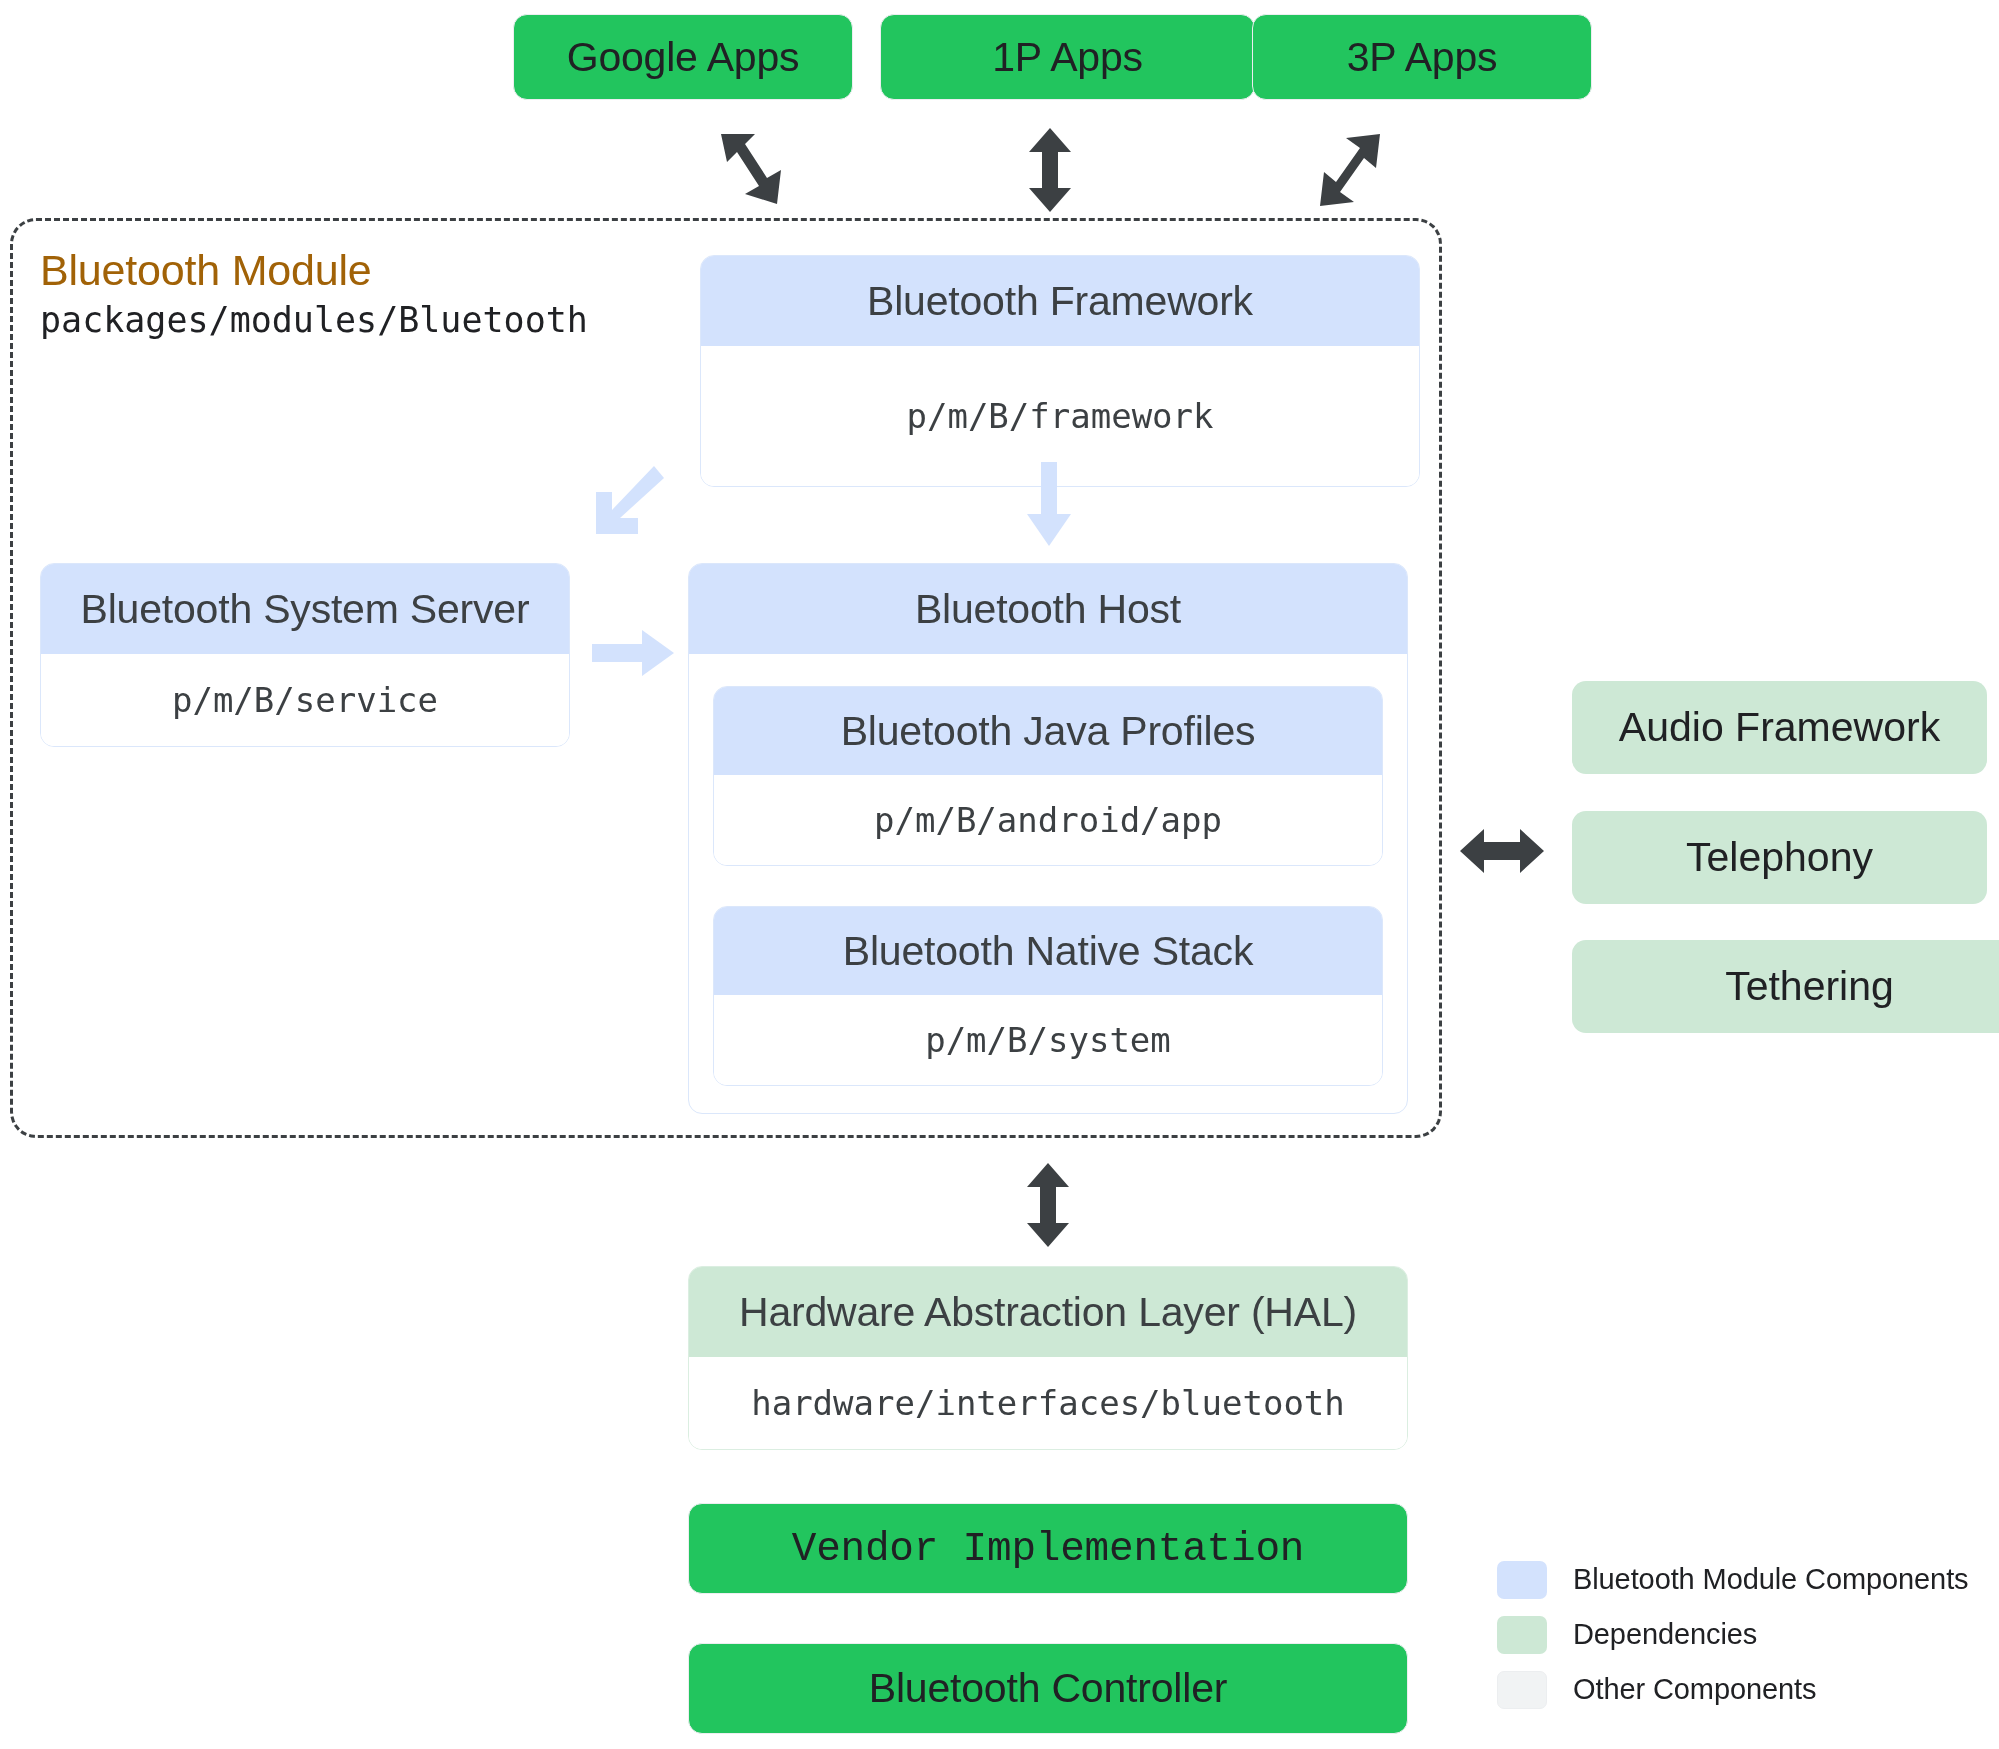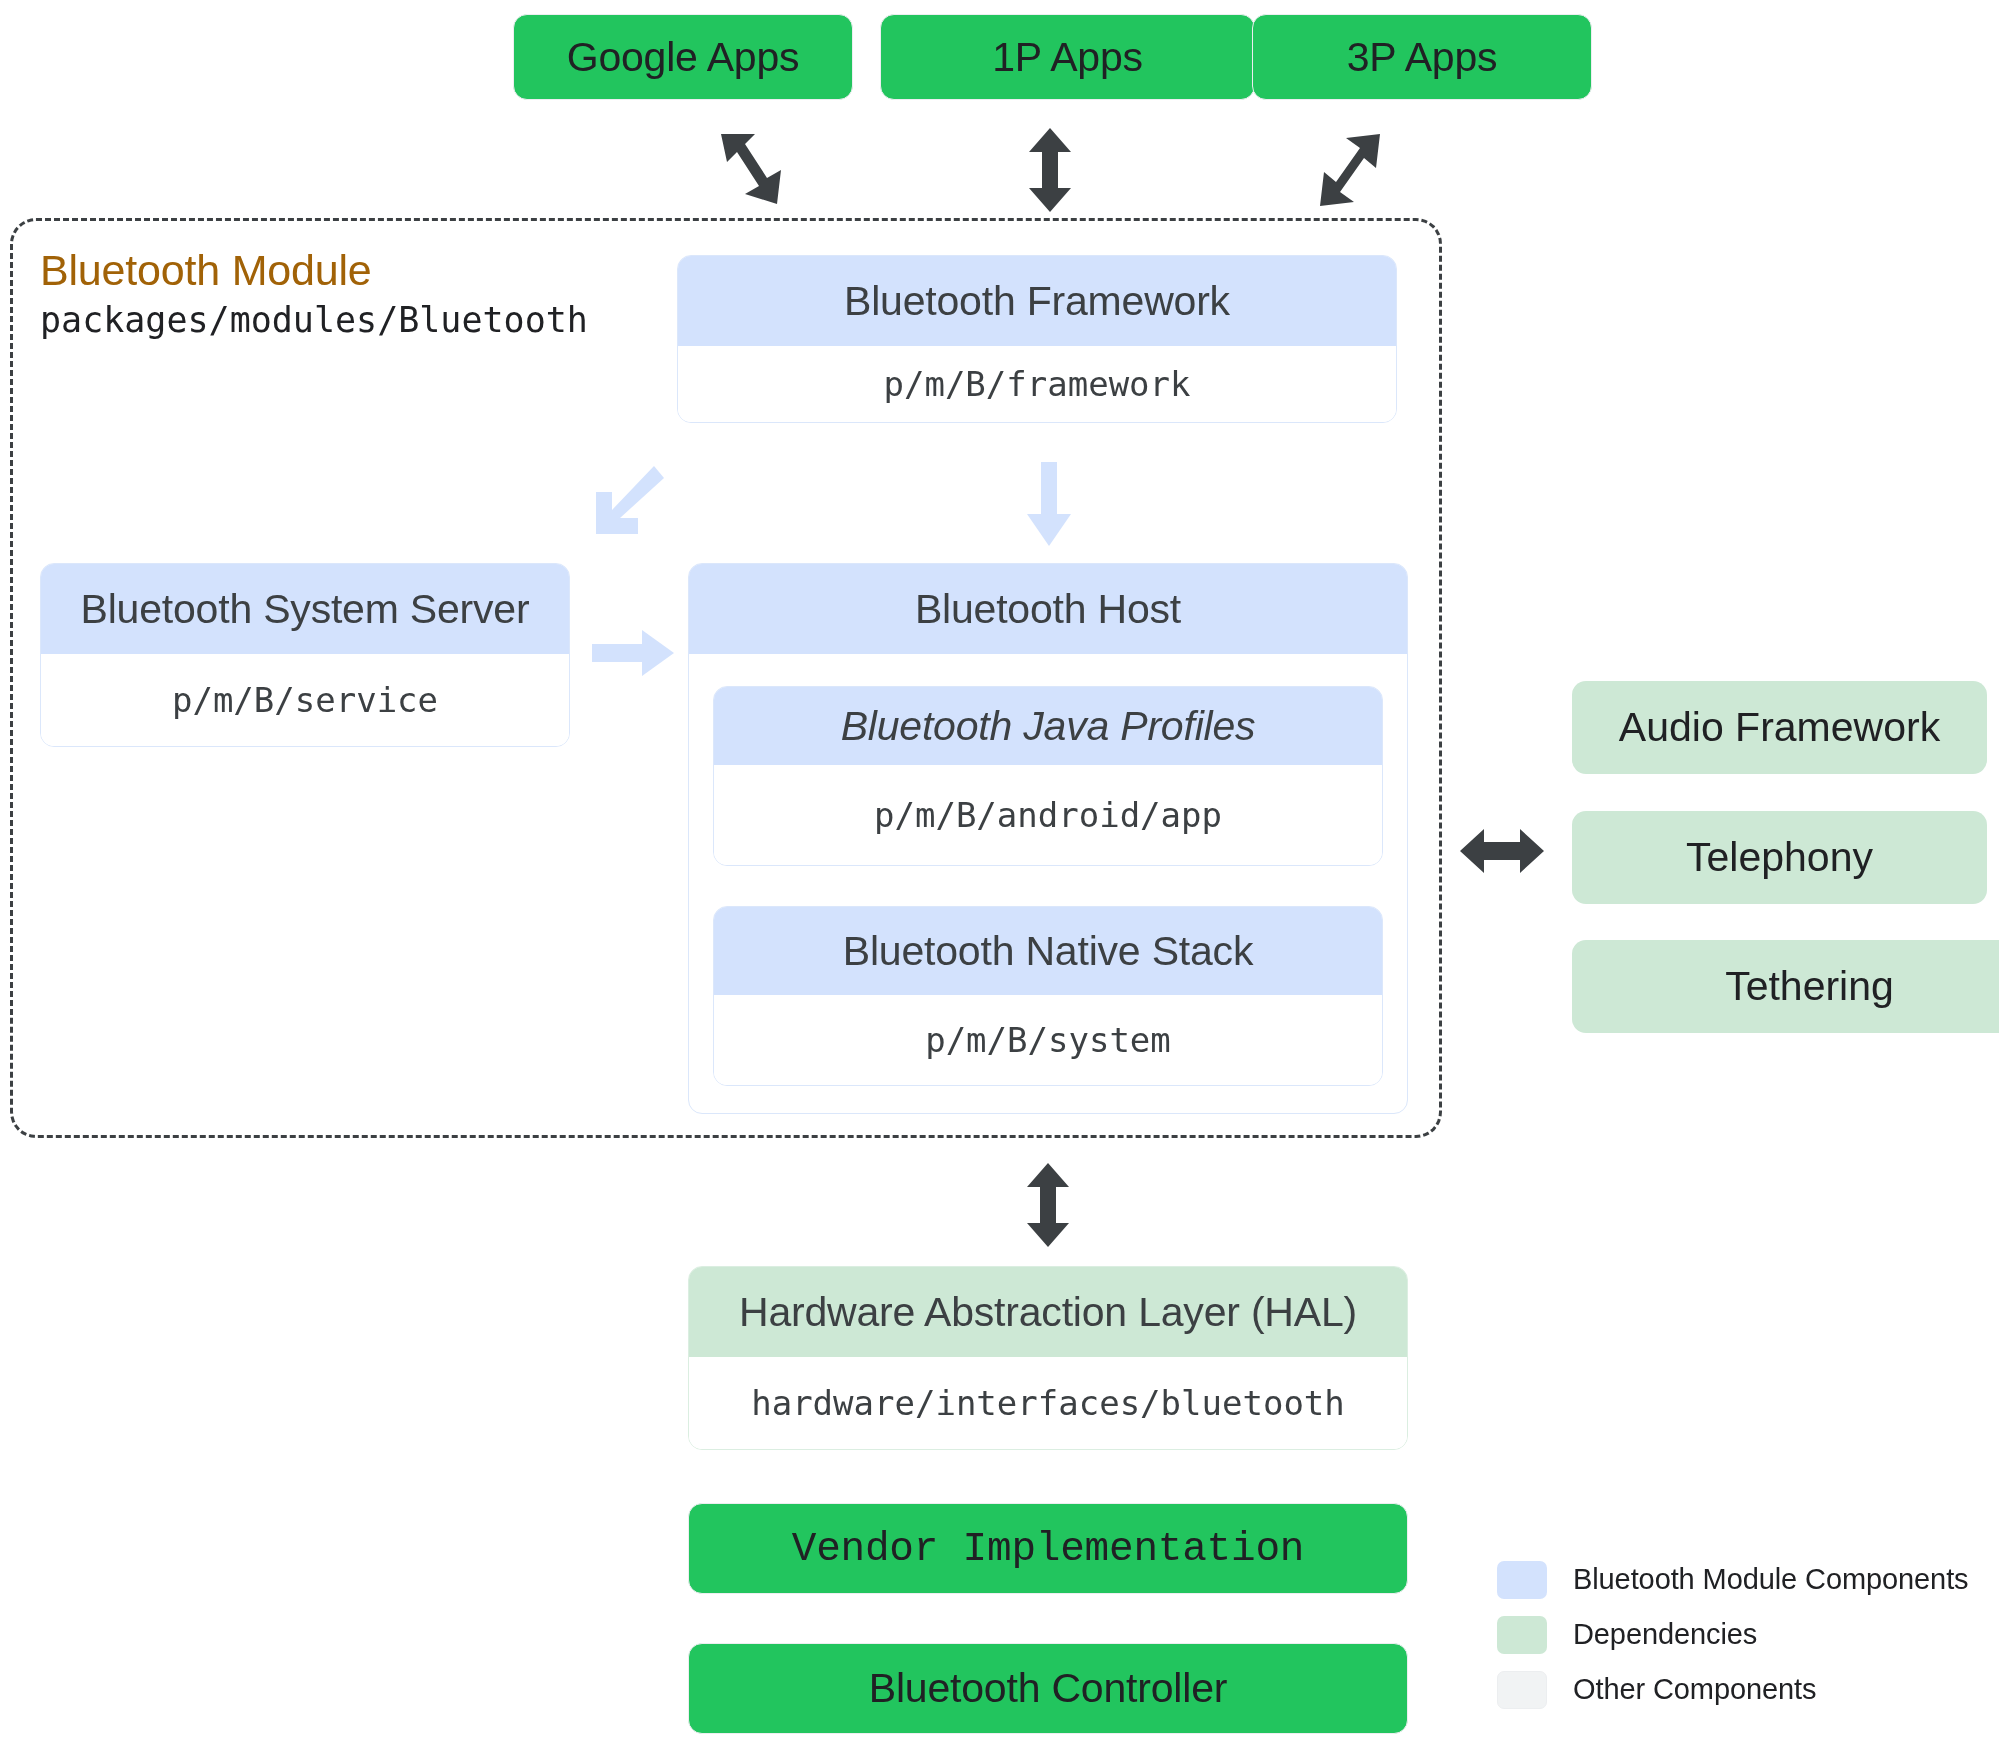--- a/index.html
+++ b/index.html
@@ -164,21 +164,21 @@
   <svg class="arrow" style="left:1296px; top:130px;" width="90" height="80" viewBox="0 0 90 80">
     <g fill="#3c4043">
       <polygon points="84,4 80,38 68,28 44,62 58,72 24,76 28,42 40,52 64,18 50,8"></polygon>
     </g>
   </svg>
 
   <div id="module-container"></div>
   <div id="module-title">Bluetooth Module</div>
   <div id="module-path">packages/modules/Bluetooth</div>
 
-  <div class="card" style="left:677px; top:255px; width:720px; height:168px;">
+  <div class="card" style="left:700px; top:255px; width:720px; height:232px;">
     <div class="card-head" style="height:90px;">Bluetooth Framework</div>
     <div class="card-body">p/m/B/framework</div>
   </div>
 
   <svg class="arrow" style="left:592px; top:466px;" width="72" height="72" viewBox="0 0 72 72">
     <g fill="#d3e2fd">
       <polygon points="62,0 72,12 28,52 46,52 46,68 4,68 4,26 20,26 20,44"></polygon>
     </g>
   </svg>
 
@@ -197,21 +197,21 @@
     <g fill="#d3e2fd">
       <polygon points="0,14 50,14 50,0 82,23 50,46 50,32 0,32"></polygon>
     </g>
   </svg>
 
   <div class="card" style="left:688px; top:563px; width:720px; height:551px; display:block;">
     <div class="card-head" style="height:90px;">Bluetooth Host</div>
   </div>
 
   <div class="card" style="left:713px; top:686px; width:670px; height:180px;">
-    <div class="card-head" style="height:78px;font-style:italic;">Bluetooth Java Profiles</div>
+    <div class="card-head" style="height:88px;">Bluetooth Java Profiles</div>
     <div class="card-body">p/m/B/android/app</div>
   </div>
 
   <div class="card" style="left:713px; top:906px; width:670px; height:180px;">
     <div class="card-head" style="height:88px;">Bluetooth Native Stack</div>
     <div class="card-body">p/m/B/system</div>
   </div>
 
   <svg class="arrow" style="left:1460px; top:828px;" width="84" height="46" viewBox="0 0 84 46">
     <g fill="#3c4043">

